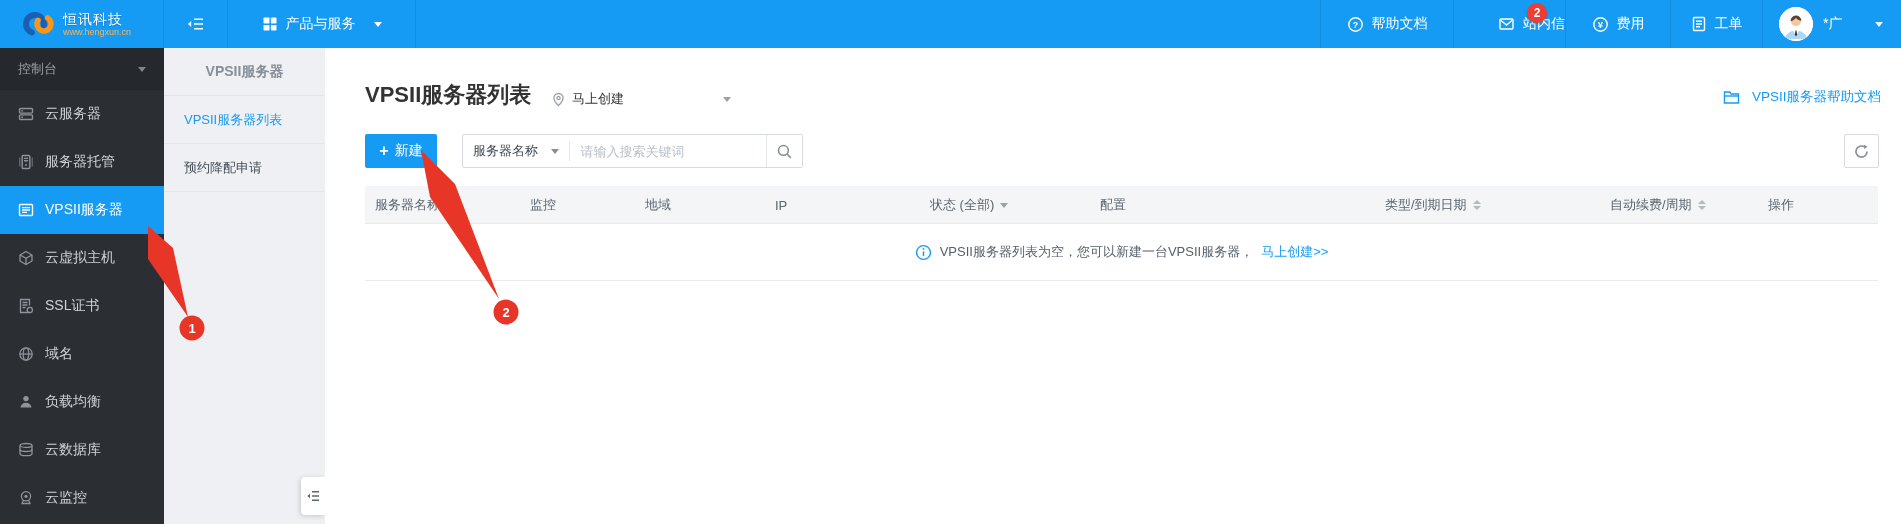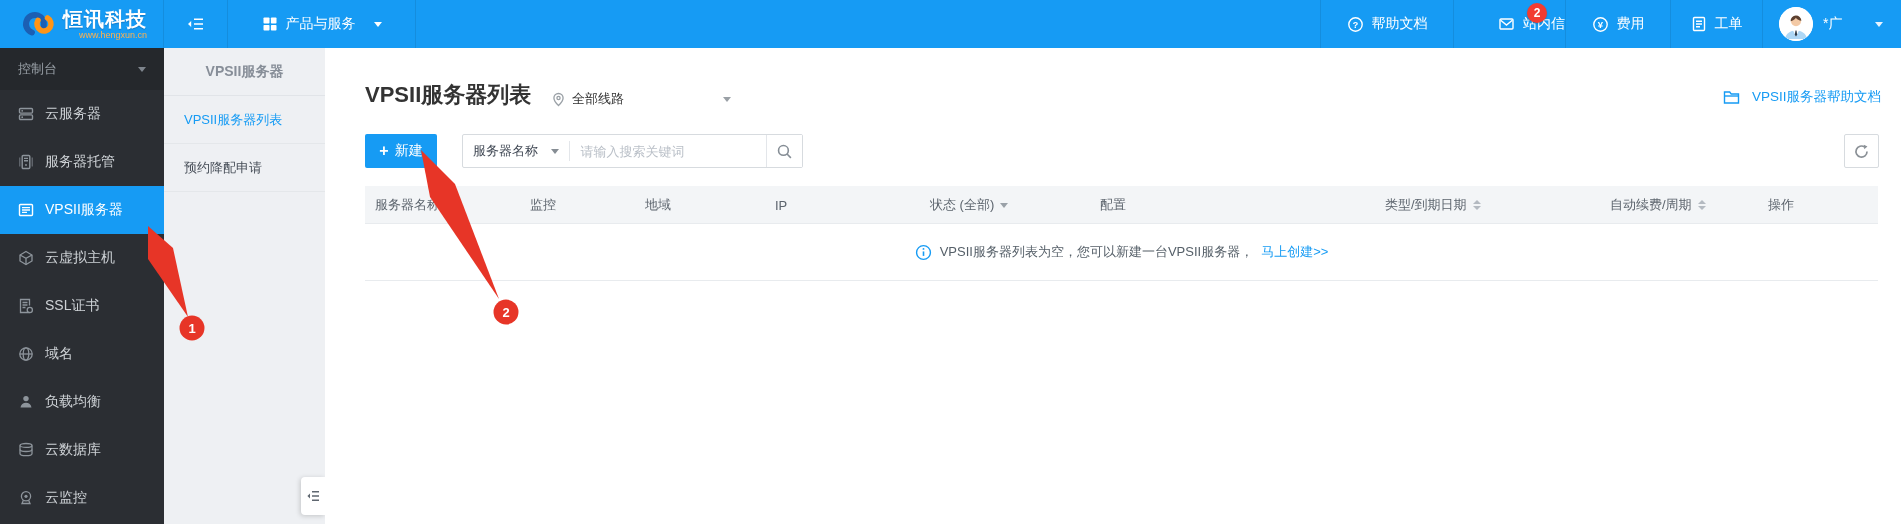--- a/index.html
+++ b/index.html
@@ -5,21 +5,21 @@
   * { margin:0; padding:0; box-sizing:border-box; }
   html,body { width:1901px; height:524px; }
   body { font-family:"Liberation Sans","DejaVu Sans",sans-serif; background:#fff; overflow:hidden; }
   #app { position:relative; width:1901px; height:524px; overflow:hidden; }
 
   
   .topbar { height:48px; background:#169bf4; display:flex; align-items:stretch; color:#fff; position:relative; z-index:5; }
   .tb-divider-r { border-right:1px solid rgba(0,0,0,0.09); }
   .logo-block { width:164px; display:flex; align-items:center; padding-left:20px; }
   .logo-text { margin-left:7px; line-height:1; }
-  .logo-title { font-size:20px; font-weight:bold; letter-spacing:1px; text-shadow:0 1px 1px rgba(0,60,120,.35); }
+  .logo-title { font-size:14px; font-weight:normal; letter-spacing:1px; text-shadow:0 1px 1px rgba(0,60,120,.35); }
   .logo-sub { font-size:9px; color:#ffb14d; margin-top:2px; text-align:right; }
   .tb-item { display:flex; align-items:center; justify-content:center; gap:8px; font-size:14px; cursor:pointer; }
   .tb-collapse { width:64px; }
   .tb-overview { width:84px; }
   .tb-products { width:188px; }
   .tb-right { margin-left:auto; display:flex; align-items:stretch; }
   .tb-help { width:133px; border-left:1px solid rgba(0,0,0,0.09); }
   .tb-msgs { width:112px; border-left:1px solid rgba(0,0,0,0.09); position:relative;padding-left:44px; }
   .tb-fees { width:105px; border-left:1px solid rgba(0,0,0,0.09); }
   .tb-tickets { width:92px; border-left:1px solid rgba(0,0,0,0.09); }
@@ -317,21 +317,21 @@
     <main class="content">
       <h1 class="page-title">VPSII服务器列表</h1>
 
       <div class="line-filter">
         <span style="display:flex;">
           <svg width="15" height="15" viewBox="0 0 16 16" fill="none" stroke="#9aa0a6" stroke-width="1.4">
             <path d="M8 1.6c-2.7 0-4.9 2.1-4.9 4.9 0 3.6 4.9 8 4.9 8s4.9-4.4 4.9-8c0-2.8-2.2-4.9-4.9-4.9z"></path>
               <circle cx="8" cy="6.4" r="1.7"></circle>
           </svg>
         </span>
-        <span class="lf-text">全部线路</span>
+        <span class="lf-text">马上创建</span>
         <span class="caret"></span>
       </div>
 
       <div class="help-link">
         <span style="display:flex;">
           <svg width="17" height="15" viewBox="0 0 17 15" fill="none" stroke="#169bf4" stroke-width="1.4">
             <path d="M1.5 2h5.2l1.5 2h7.3v9H1.5z"></path>
               <path d="M1.5 6h14"></path>
           </svg>
         </span>

